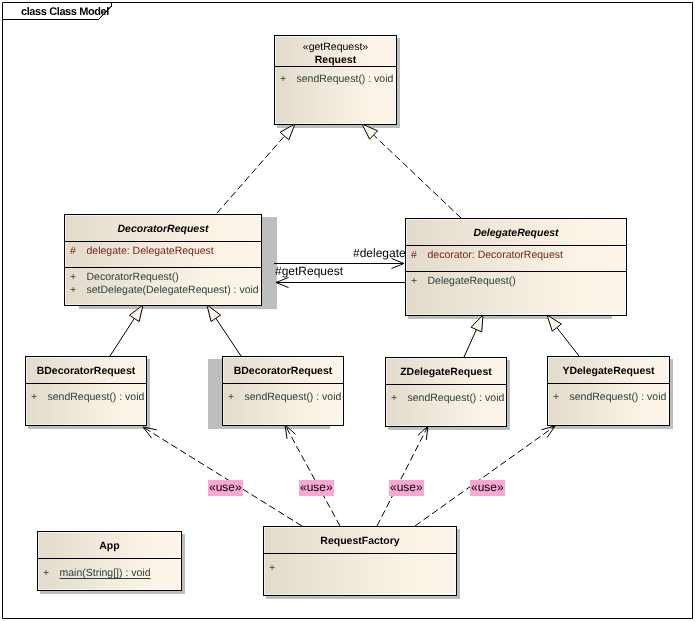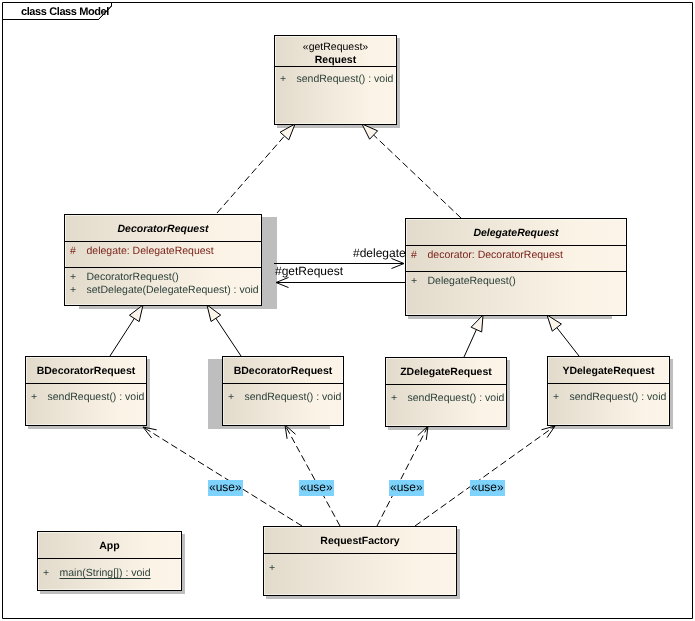--- a/index.html
+++ b/index.html
@@ -17,21 +17,21 @@
 .cname{font-size:10.5px;font-weight:bold;color:#000000;line-height:13px;white-space:nowrap;text-align:center;}
 .cname.it{font-style:italic;}
 .cstereo{font-size:10.5px;font-weight:normal;color:#000000;line-height:13px;white-space:nowrap;}
 .ccomp{box-sizing:border-box;border-top:1px solid #000000;}
 .crow{display:flex;align-items:flex-start;white-space:nowrap;font-size:10.5px;line-height:13px;height:13px;}
 .cvis{width:21.5px;flex:0 0 21.5px;box-sizing:border-box;padding-left:5px;}
 .ctext.u{text-decoration:underline;text-underline-offset:2px;text-decoration-thickness:1px;}
 .attr{color:#7B231B;}
 .op{color:#2B403A;}
 .elabel{position:absolute;font-size:12px;color:#000000;white-space:nowrap;line-height:11px;}
-.elabel.boxed{background:#7dd3fc;padding:2px 1px 3px 1px;}
+.elabel.boxed{background:#f9a8d4;padding:2px 1px 3px 1px;}
 #frame-label{position:absolute;font-size:11px;font-weight:bold;color:#000000;white-space:nowrap;letter-spacing:-0.4px;}
 </style>
 </head>
 <body>
 
 <div id="canvas">
 <svg id="frame-layer" style="position:absolute;left:0;top:0;width:695px;height:621px">
  <path d="M2.5 19.5 L2.5 618.5 L692.5 618.5 L692.5 2.5 L111.5 2.5 L111.5 6 L98.5 19.5 Z" fill="none" stroke="#000000" stroke-width="1"></path>
  <path d="M2.5 2.5 L111.5 2.5 L111.5 6 L98.5 19.5 L2.5 19.5 Z" fill="none" stroke="#000000" stroke-width="1"></path>
 </svg>

